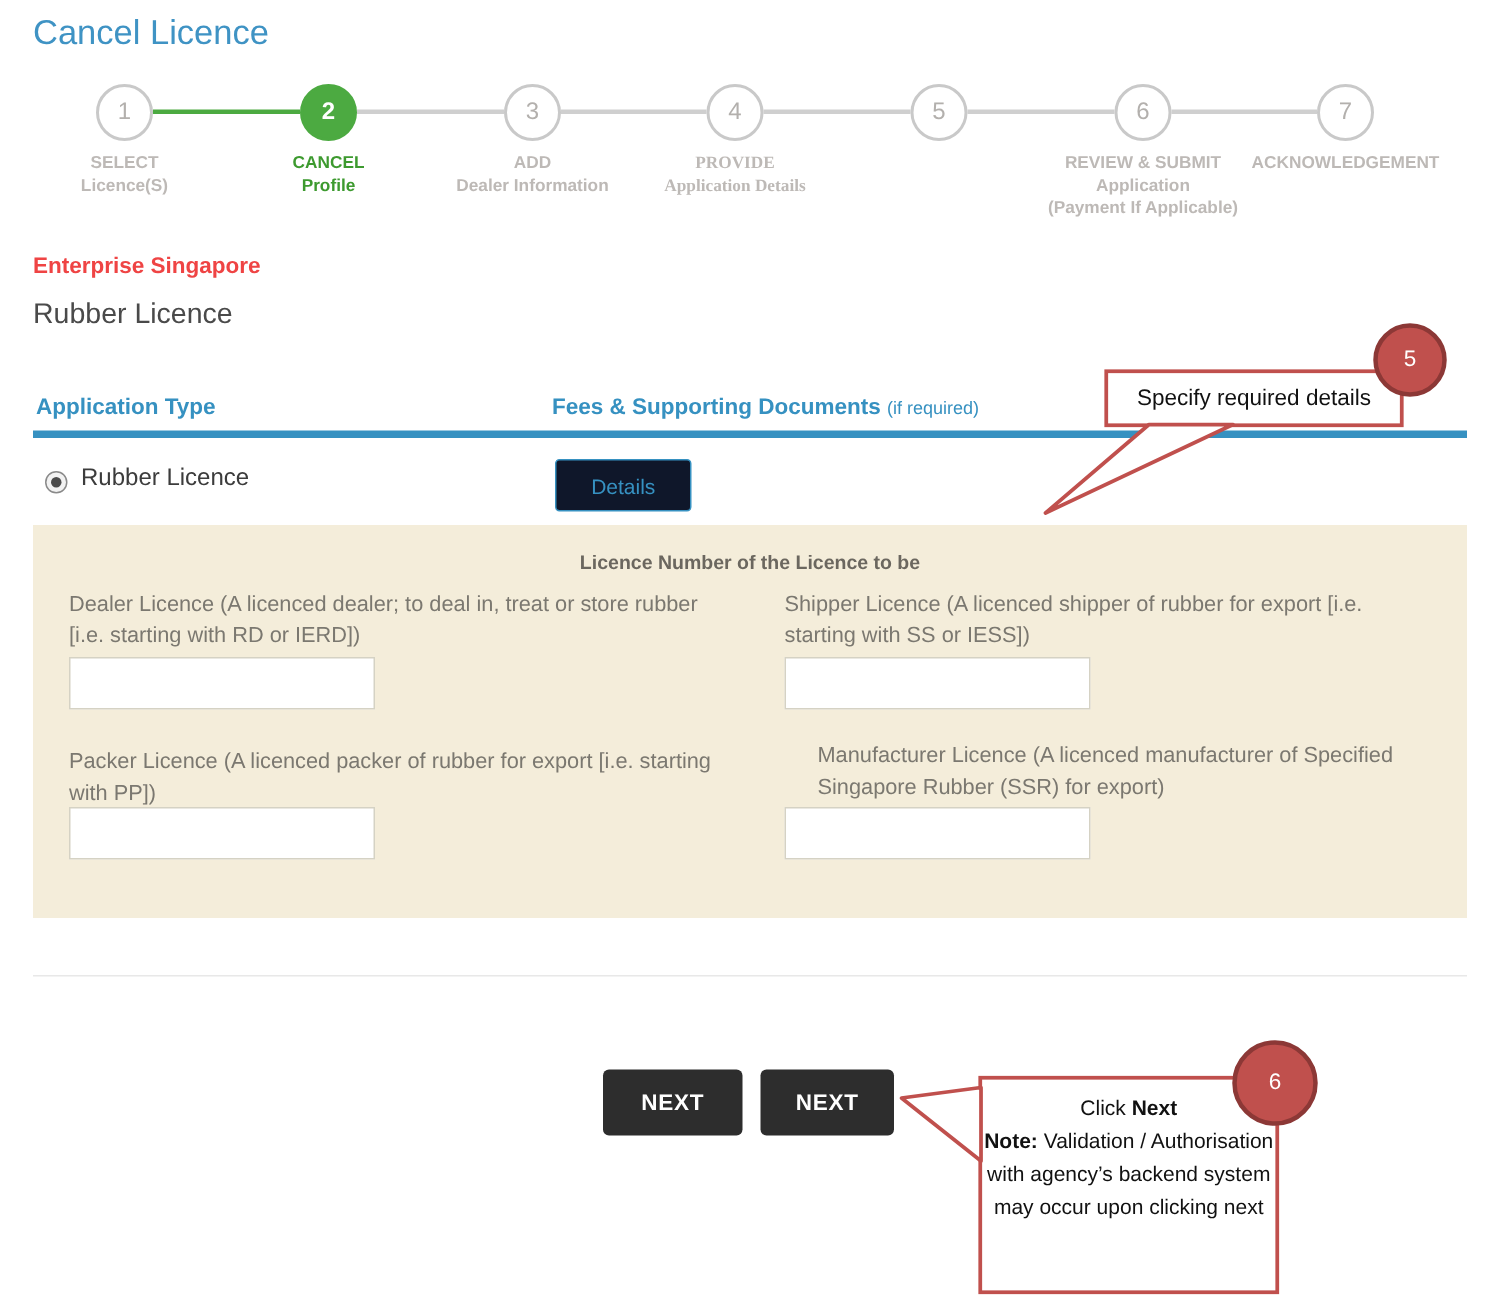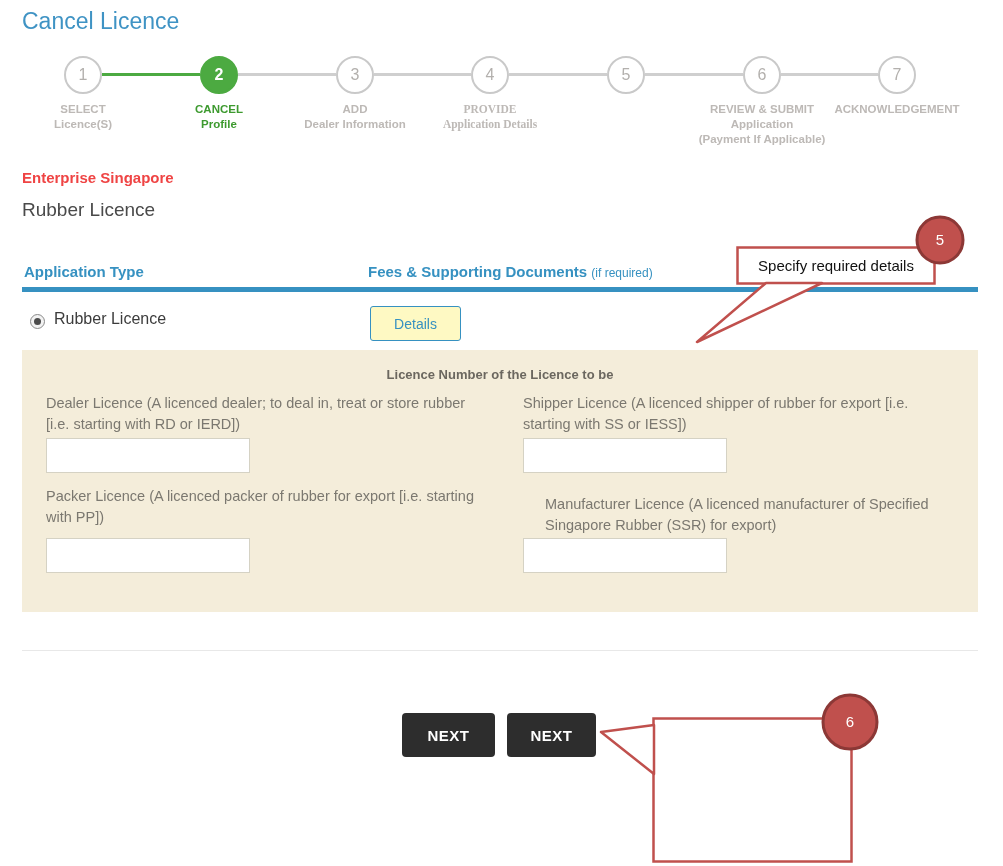--- a/index.html
+++ b/index.html
@@ -31,32 +31,32 @@
   .col2-header{position:absolute;left:368px;top:263px;font-size:15px;font-weight:bold;color:#3691c1;}
   .col2-note{font-size:12px;font-weight:normal;color:#3691c1;}
   .blue-rule{position:absolute;left:22px;top:287px;width:956px;height:5px;background:#3691c1;}
 
   
   .radio-row{position:absolute;left:22px;top:292px;width:956px;height:58px;}
   .radio-outer{position:absolute;left:8px;top:22px;width:15px;height:15px;border-radius:50%;
     border:1px solid #8a8a8a;background:#f2f2f2;box-sizing:border-box;}
   .radio-dot{position:absolute;left:3px;top:3px;width:7px;height:7px;border-radius:50%;background:#4b4b4b;}
   .radio-label{position:absolute;left:32px;top:18px;font-size:16px;color:#3c3c3c;}
-  .details-btn{position:absolute;left:348px;top:14px;width:91px;height:35px;background:#fef9c3;
+  .details-btn{position:absolute;left:348px;top:14px;width:91px;height:35px;background:#0f172a;
     border:1.5px solid #3691c1;border-radius:3px;color:#3691c1;font-size:14px;
     font-family:"Liberation Sans",sans-serif;cursor:pointer;}
 
   
   .panel{position:absolute;left:22px;top:350px;width:956px;height:262px;background:#f4edda;}
   .panel-heading{position:absolute;left:0;top:17px;width:956px;text-align:center;
     font-size:13px;font-weight:bold;color:#6b675f;}
   .field-label{position:absolute;font-size:14.5px;color:#7b7870;line-height:21px;}
   .fl-1{left:24px;top:43px;width:445px;}
   .fl-2{left:501px;top:43px;width:430px;}
-  .fl-3{left:24px;top:136px;width:445px;}
+  .fl-3{left:24px;top:148px;width:445px;}
   .fl-4{left:501px;top:144px;width:430px;margin-left:22px;}
   .field-input{position:absolute;width:190px;height:33px;background:#fff;
     border:1px solid #d5d2c4;box-sizing:content-box;font-size:14px;color:#444;padding:0 6px;}
   .fi-1{left:24px;top:88px;}
   .fi-2{left:501px;top:88px;}
   .fi-3{left:24px;top:188px;}
   .fi-4{left:501px;top:188px;}
 
   
   .divider{position:absolute;left:22px;top:650px;width:956px;height:1px;background:#e8e8e8;}
@@ -169,15 +169,19 @@
     <circle cx="940" cy="240" r="23" fill="#C0504D" stroke="#8C3836" stroke-width="3"></circle>
 
     <rect x="653.5" y="718.5" width="198" height="143" fill="#ffffff" stroke="#C0504D" stroke-width="2.5"></rect>
     <path d="M654,725 L601,732 L654,774 Z" fill="#ffffff" stroke="#C0504D" stroke-width="2.5" stroke-linejoin="round"></path>
     <circle cx="850" cy="722" r="27" fill="#C0504D" stroke="#8C3836" stroke-width="3"></circle>
   </svg>
 
   <div class="callout5-text">Specify required details</div>
   <div class="badge badge-5">5</div>
 
+  <div class="callout6-text">
+    <span>Click </span><b>Next</b><br>
+    <b>Note:</b><span> Validation / Authorisation with agency’s backend system may occur upon clicking next</span>
+  </div>
   <div class="badge badge-6">6</div>
 
 </div>
 
 </body></html>

